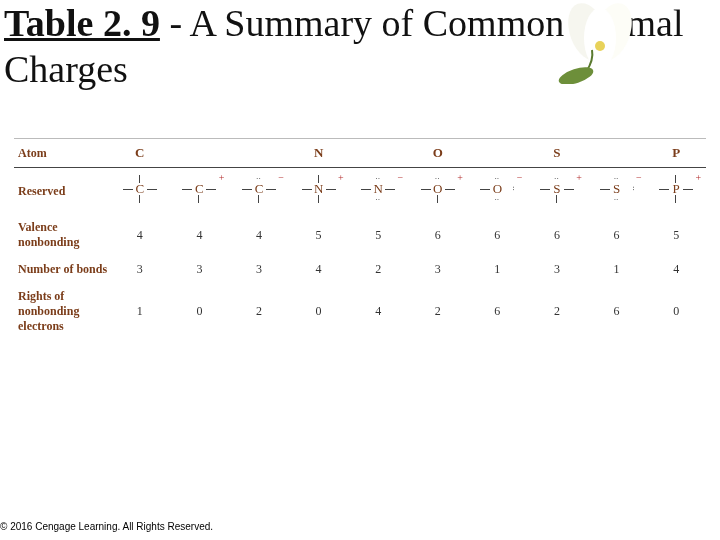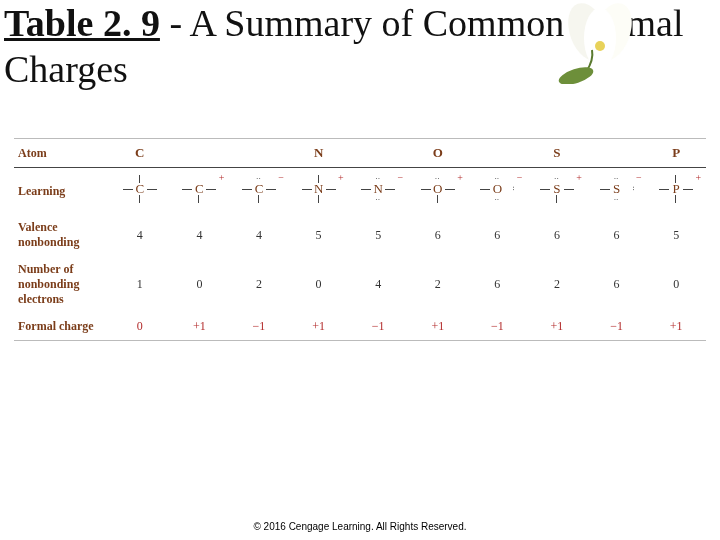--- a/index.html
+++ b/index.html
@@ -112,21 +112,21 @@
     color: #444;
   }
   .ls .lp.top    { left: 50%; transform: translateX(-50%); top: 2px; }
   .ls .lp.bot    { left: 50%; transform: translateX(-50%); bottom: 2px; }
   .ls .lp.right  { right: 2px; top: 50%; transform: translateY(-50%); writing-mode: vertical-rl; }
   .footer {
     position: absolute;
     bottom: 8px;
     left: 0;
     width: 100%;
-    text-align: center;
+    text-align: left;
     font-family: Arial, sans-serif;
     font-size: 10px;
     color: #000;
   }
 </style>
 </head>
 <body>
 
 <div class="slide">
 
@@ -156,21 +156,21 @@
             <th class="atom-head"></th>
             <th class="atom-head">N</th>
             <th class="atom-head"></th>
             <th class="atom-head">O</th>
             <th class="atom-head"></th>
             <th class="atom-head">S</th>
             <th class="atom-head"></th>
             <th class="atom-head">P</th>
           </tr>
       <tr>
-        <td class="rowhdr">Learning</td>
+        <td class="rowhdr">Reserved</td>
       <td><div class="ls"><span class="sym">C</span><span class="bond l"></span><span class="bond r"></span><span class="bond t"></span><span class="bond b"></span></div></td>
             <td><div class="ls"><span class="sym">C</span><span class="bond l"></span><span class="bond r"></span><span class="bond b"></span><span class="chg">+</span></div></td>
             <td><div class="ls"><span class="sym">C</span><span class="bond l"></span><span class="bond r"></span><span class="bond b"></span><span class="lp top">••</span><span class="chg">−</span></div></td>
             <td><div class="ls"><span class="sym">N</span><span class="bond l"></span><span class="bond r"></span><span class="bond t"></span><span class="bond b"></span><span class="chg">+</span></div></td>
             <td><div class="ls"><span class="sym">N</span><span class="bond l"></span><span class="bond r"></span><span class="lp top">••</span><span class="lp bot">••</span><span class="chg">−</span></div></td>
             <td><div class="ls"><span class="sym">O</span><span class="bond l"></span><span class="bond r"></span><span class="bond b"></span><span class="lp top">••</span><span class="chg">+</span></div></td>
             <td><div class="ls"><span class="sym">O</span><span class="bond l"></span><span class="lp top">••</span><span class="lp bot">••</span><span class="lp right">••</span><span class="chg">−</span></div></td>
             <td><div class="ls"><span class="sym">S</span><span class="bond l"></span><span class="bond r"></span><span class="bond b"></span><span class="lp top">••</span><span class="chg">+</span></div></td>
             <td><div class="ls"><span class="sym">S</span><span class="bond l"></span><span class="lp top">••</span><span class="lp bot">••</span><span class="lp right">••</span><span class="chg">−</span></div></td>
             <td><div class="ls"><span class="sym">P</span><span class="bond l"></span><span class="bond r"></span><span class="bond t"></span><span class="bond b"></span><span class="chg">+</span></div></td>
@@ -182,43 +182,43 @@
             <td class="val">4</td>
             <td class="val">5</td>
             <td class="val">5</td>
             <td class="val">6</td>
             <td class="val">6</td>
             <td class="val">6</td>
             <td class="val">6</td>
             <td class="val">5</td>
           </tr>
       <tr>
-        <td class="rowhdr">Number of nonbonding electrons</td>
+        <td class="rowhdr">Number of bonds</td>
+      <td class="val">3</td>
+            <td class="val">3</td>
+            <td class="val">3</td>
+            <td class="val">4</td>
+            <td class="val">2</td>
+            <td class="val">3</td>
+            <td class="val">1</td>
+            <td class="val">3</td>
+            <td class="val">1</td>
+            <td class="val">4</td>
+          </tr>
+      <tr>
+        <td class="rowhdr">Rights of nonbonding electrons</td>
       <td class="val">1</td>
             <td class="val">0</td>
             <td class="val">2</td>
             <td class="val">0</td>
             <td class="val">4</td>
             <td class="val">2</td>
             <td class="val">6</td>
             <td class="val">2</td>
             <td class="val">6</td>
             <td class="val">0</td>
-          </tr>
-      <tr class="lastrow">
-        <td class="rowhdr">Formal charge</td>
-      <td class="fc">0</td>
-            <td class="fc">+1</td>
-            <td class="fc">−1</td>
-            <td class="fc">+1</td>
-            <td class="fc">−1</td>
-            <td class="fc">+1</td>
-            <td class="fc">−1</td>
-            <td class="fc">+1</td>
-            <td class="fc">−1</td>
-            <td class="fc">+1</td>
           </tr>
     </tbody>
       </table>
   </div>
 
   <div class="footer">© 2016 Cengage Learning. All Rights Reserved.</div>
 </div>
 
 </body></html>

